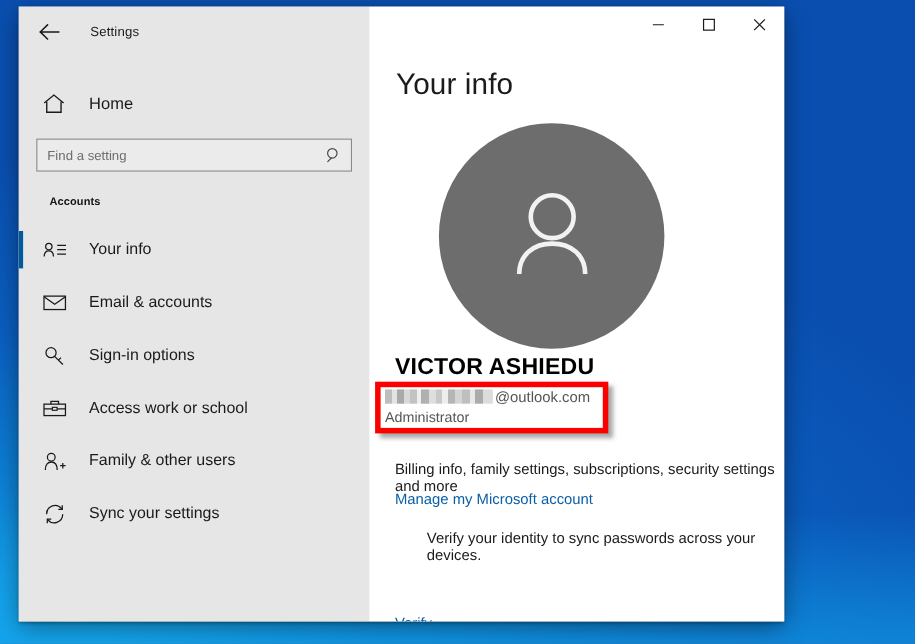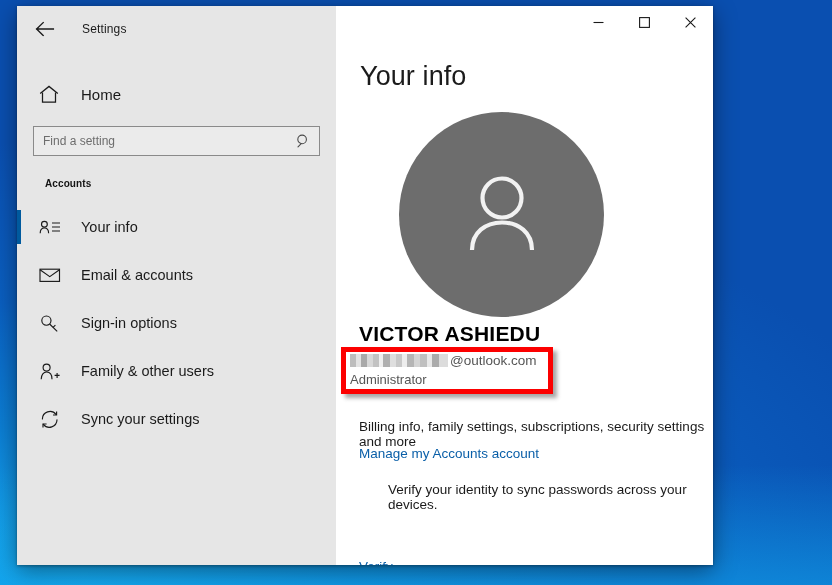--- a/index.html
+++ b/index.html
@@ -359,20 +359,32 @@
         <span class="nav-ico">
           <svg width="22" height="19" viewBox="0 0 22 19">
             <circle cx="7.4" cy="6.6" r="4.6" stroke="#1a1a1a" stroke-width="1.15" fill="none"></circle>
             <path d="M10.6 10.0 L18.2 17.4" stroke="#1a1a1a" stroke-width="1.15" fill="none"></path>
             <path d="M14.0 13.4 L16.4 11.2" stroke="#1a1a1a" stroke-width="1.15" fill="none"></path>
           </svg>
         </span>
         <span class="nav-label">Sign-in options</span>
       </div>
 
+      <div class="nav-item">
+
+        <span class="nav-ico">
+          <svg width="22" height="17" viewBox="0 0 22 17">
+            <rect x="1" y="4.4" width="19.5" height="10.4" stroke="#1a1a1a" stroke-width="1.15" fill="none"></rect>
+            <path d="M7.3 4.4 L7.3 1.8 L14.2 1.8 L14.2 4.4" stroke="#1a1a1a" stroke-width="1.15" fill="none"></path>
+            <path d="M1 8.6 H20.5" stroke="#1a1a1a" stroke-width="1.15" fill="none"></path>
+            <rect x="8.6" y="7.3" width="4.3" height="2.7" fill="#e6e6e6" stroke="#1a1a1a" stroke-width="1.05"></rect>
+          </svg>
+        </span>
+        <span class="nav-label">Access work or school</span>
+      </div>
 
       <div class="nav-item">
 
         <span class="nav-ico">
           <svg width="22" height="19" viewBox="0 0 22 19">
             <circle cx="7.6" cy="5.6" r="3.5" stroke="#1a1a1a" stroke-width="1.15" fill="none"></circle>
             <path d="M2.2 17.2 C2.2 12.3 4.7 10.0 7.6 10.0 C10.5 10.0 13.0 12.3 13.0 17.2" stroke="#1a1a1a" stroke-width="1.15" fill="none"></path>
             <path d="M15.6 13.4 H20.6 M18.1 10.9 V15.9" stroke="#1a1a1a" stroke-width="1.15" fill="none"></path>
           </svg>
         </span>
@@ -438,20 +450,20 @@
 
     <div id="email-row">
       <span id="email-redacted"></span>
       <span id="email-domain">@outlook.com</span>
     </div>
 
     <div id="account-role">Administrator</div>
 
     <div id="billing-text" class="body-text">Billing info, family settings, subscriptions, security settings and more</div>
 
-    <div id="manage-link" class="link-text">Manage my Accounts account</div>
+    <div id="manage-link" class="link-text">Manage my Microsoft account</div>
 
     <div id="verify-text" class="body-text">Verify your identity to sync passwords across your devices.</div>
 
     <div id="verify-link" class="link-text">Verify</div>
 
   </div>
 </div>
 
 </body></html>

